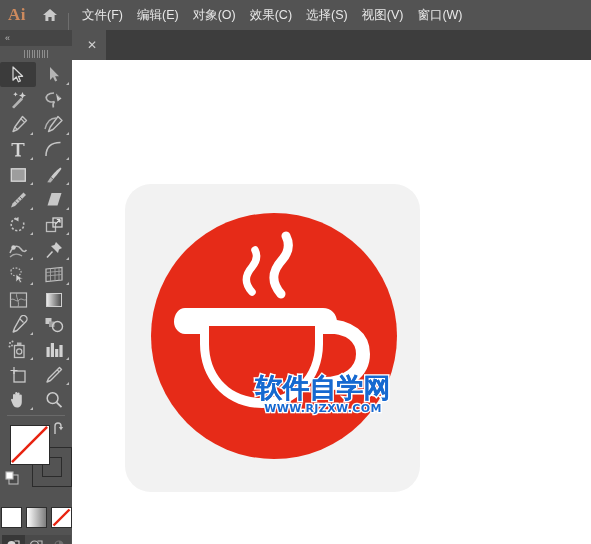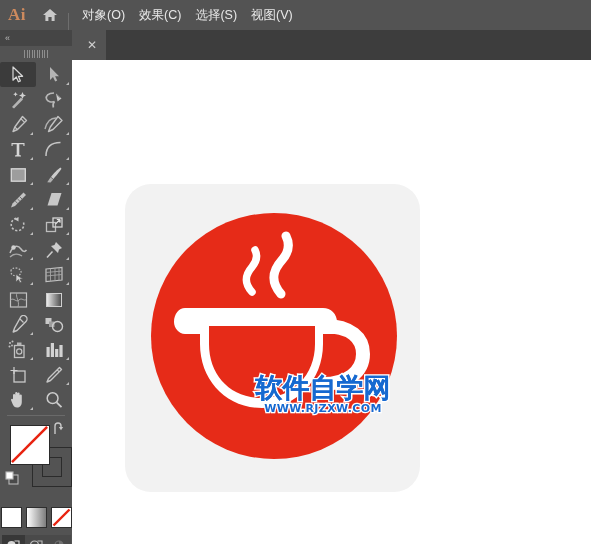--- a/index.html
+++ b/index.html
@@ -171,24 +171,27 @@
 
   <div class="menubar">
     <div class="ai-logo">Ai</div>
     <div class="home-btn">
       <svg class="home-ico" width="16" height="14" viewBox="0 0 16 14">
         <path d="M8 1 L15 7 L12.6 7 L12.6 13 L9.6 13 L9.6 9 L6.4 9 L6.4 13 L3.4 13 L3.4 7 L1 7 Z" fill="#c9c9c9"></path>
       </svg>
     </div>
     <div class="mb-sep"></div>
     <div class="menu-items">
+      <div class="menu-item">文件(F)</div>
+      <div class="menu-item">编辑(E)</div>
       <div class="menu-item">对象(O)</div>
       <div class="menu-item">效果(C)</div>
       <div class="menu-item">选择(S)</div>
       <div class="menu-item">视图(V)</div>
+      <div class="menu-item">窗口(W)</div>
     </div>
   </div>
 
   <div class="tabbar">
     <div class="doc-tab">
       <span class="tab-close">✕</span>
     </div>
   </div>
 
   <div class="toolpanel">

